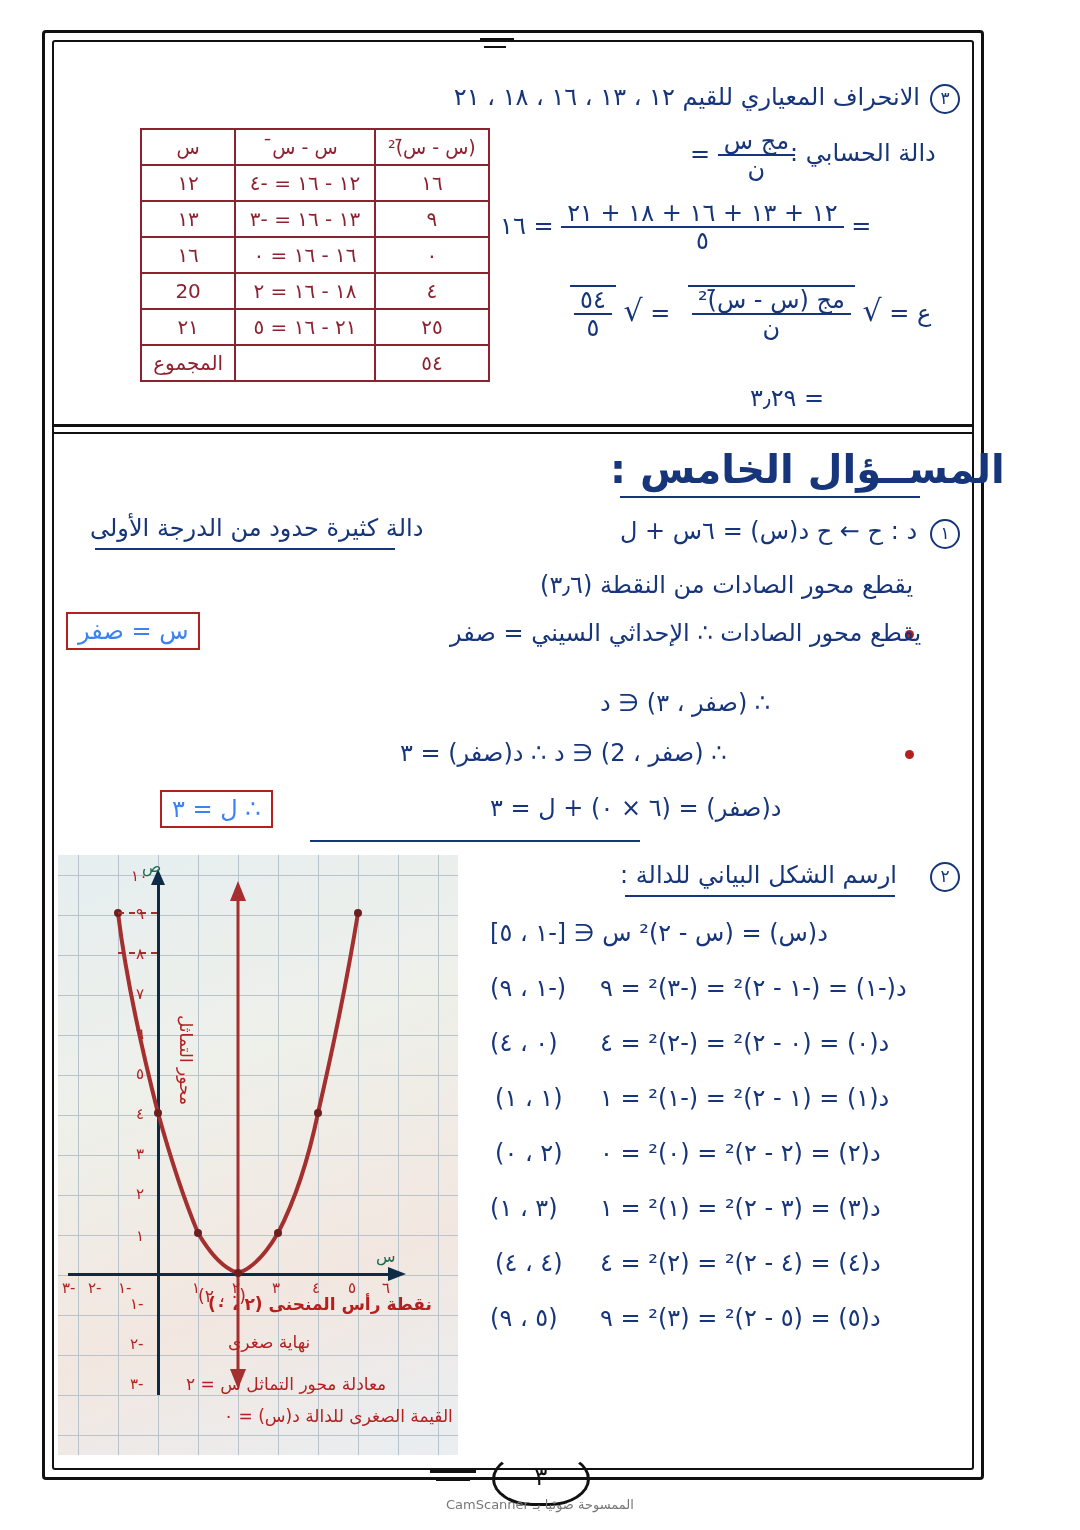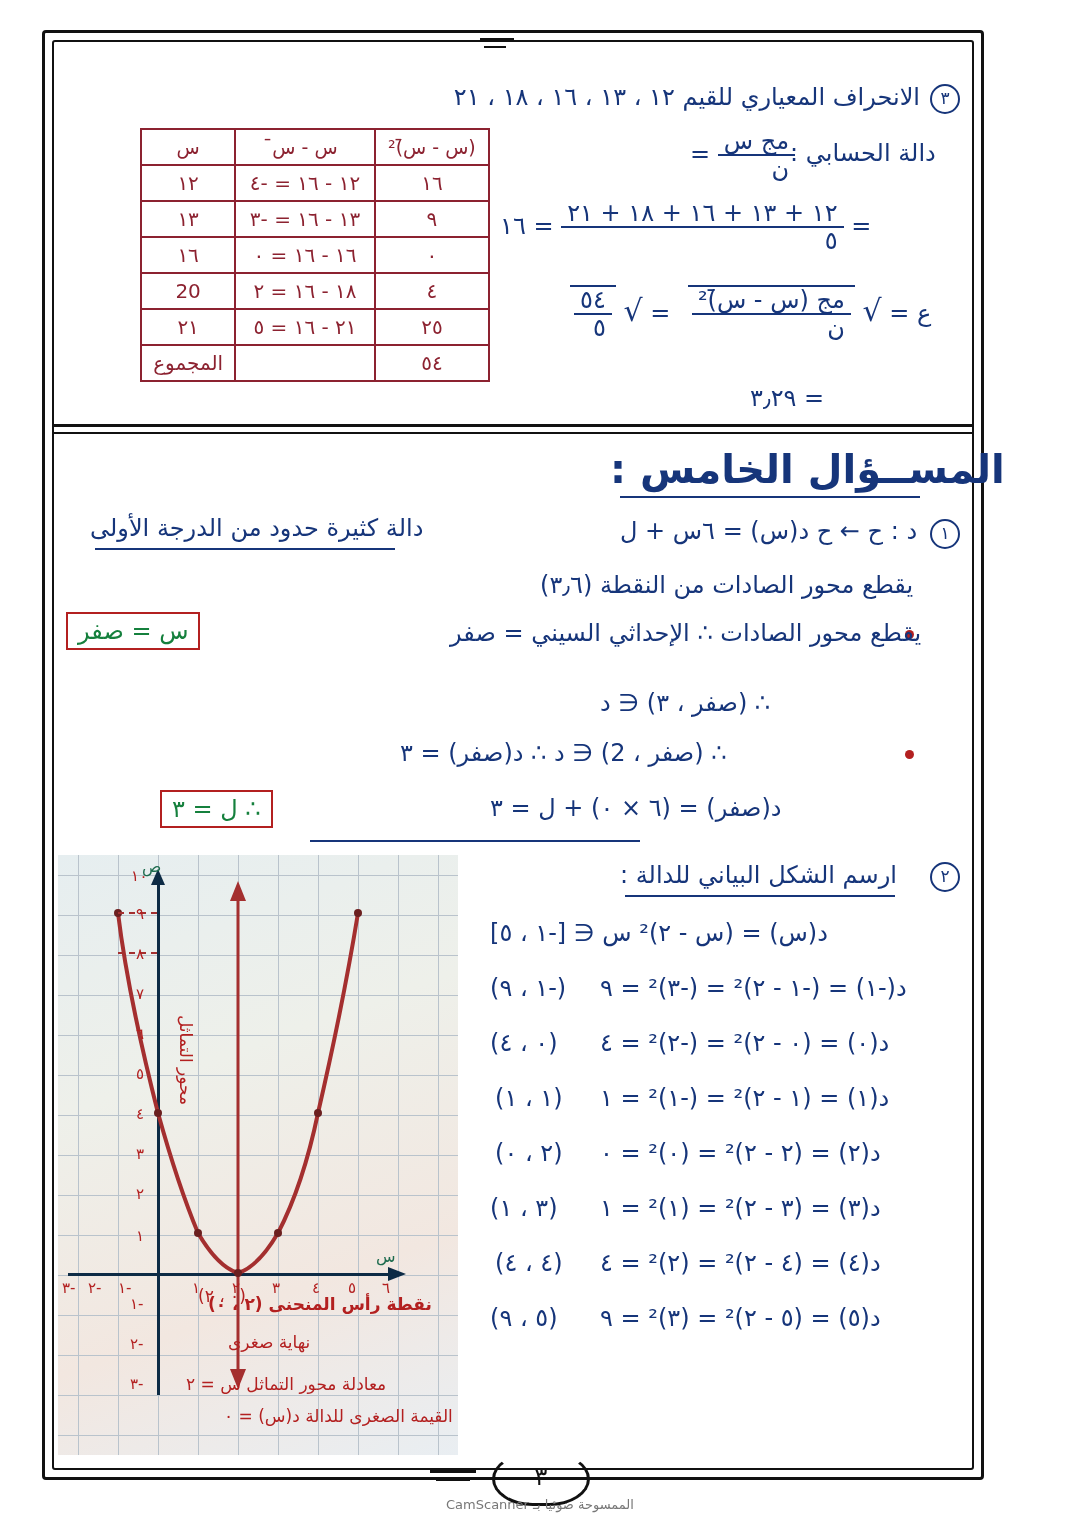--- a/index.html
+++ b/index.html
@@ -57,28 +57,28 @@
     padding:3px 6px;
     text-align:center;
     font-weight:normal;
     height:28px;
   }
   .stat-table thead td{font-size:19px;}
   
   .boxed{
     position:absolute;
     border:2px solid #b32020;
-    color:#15803d;
+    color:#3b82f6;
     padding:3px 10px;
     font-size:24px;
     direction:rtl;
     background:transparent;
   }
   
-  .frac{display:inline-block;text-align:right;vertical-align:middle;font-size:inherit;}
+  .frac{display:inline-block;text-align:center;vertical-align:middle;font-size:inherit;}
   .frac .num{display:block;border-bottom:2px solid currentColor;padding:0 6px;}
   .frac .den{display:block;padding:0 6px;}
   
   .rad{display:inline-block;position:relative;padding-left:10px;}
   .rad:before{content:"√";font-size:1.25em;}
   .rad .under{border-top:2px solid currentColor;display:inline-block;padding:0 4px;}
   
   .graph-wrap{
     position:absolute;left:58px;top:855px;width:400px;height:600px;
     background:linear-gradient(160deg,#e6eef0 0%,#eef0ea 35%,#f2e7e0 70%,#e9eef2 100%);

